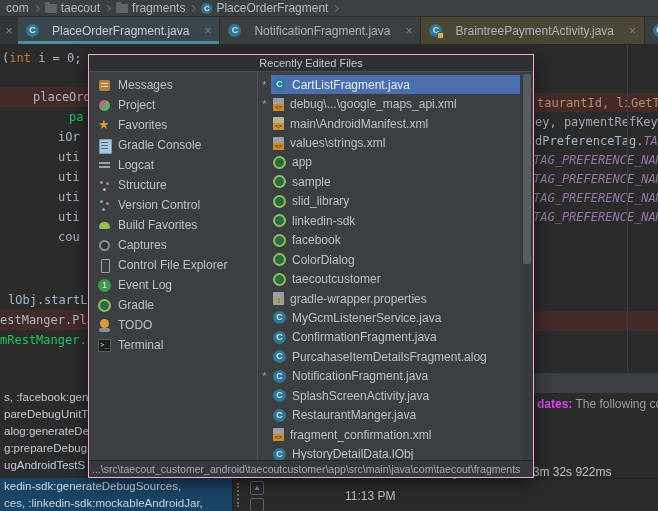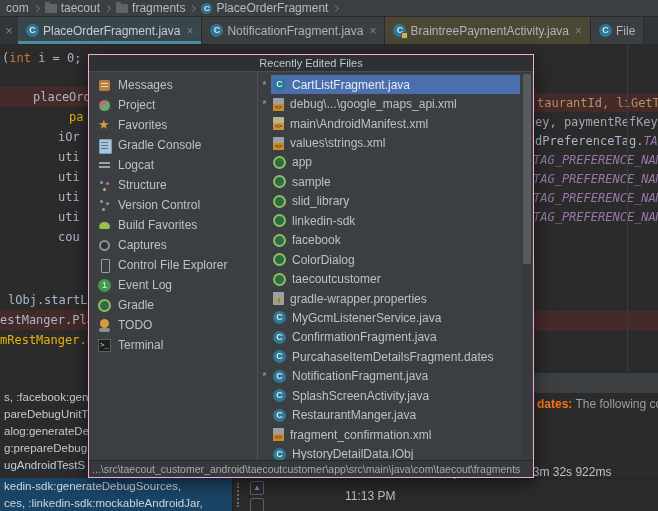--- a/index.html
+++ b/index.html
@@ -21,40 +21,40 @@
          font-weight:bold;font-size:9px;line-height:13px;text-align:center;position:relative}
   .cicon::before{content:"C"}
   .cicon.sm{width:11px;height:11px;line-height:11px;font-size:8px}
   .cicon.lock::after{content:"";position:absolute;right:-2px;bottom:-2px;width:5px;height:5px;
          background:#c8b35e;border:1px solid #55503c;border-radius:1px}
 
   
   .tabbar{position:absolute;left:0;top:17px;width:700px;height:28px;background:#313537;
           border-bottom:1px solid #282828;display:flex;align-items:stretch}
   .tabclose-lead{width:18px;display:flex;align-items:center;justify-content:center;color:#808488;font-size:13px;flex:none}
-  .tab{display:flex;align-items:center;gap:4px;padding:0 8px;background:#3c3f41;border-right:1px solid #2a2a2a;
+  .tab{display:flex;align-items:center;gap:13px;padding:0 8px;background:#3c3f41;border-right:1px solid #2a2a2a;
        color:#aeb3b8;position:relative;white-space:nowrap;flex:none}
   .tab.sel{background:#39464b;color:#c8cdd2}
   .tab.sel::after{content:"";position:absolute;left:0;right:0;bottom:0;height:3px;background:#4c8d9e}
   .tab.ro{background:#4b4734}
   .tab .x{color:#7e8286;font-size:12px;margin-left:2px}
 
   
   .cl{position:absolute;font-family:"DejaVu Sans Mono",monospace;font-size:12px;white-space:pre;color:#a9b7c6}
   .kw{color:#cc7832}
   .tagf{color:#9878ab;font-style:italic}
-  .dim{color:#eab308}
+  .dim{color:#22c55e}
   .param{color:#bc8e66}
   .purp{color:#a9a2b4}
   .band{position:absolute;background:#452a2a}
   .vguide{position:absolute;left:627px;top:45px;width:1px;height:327px;background:#3b3e40}
   .ehead{position:absolute;left:533px;top:372px;width:125px;height:22px;background:#3c3f41;
          border-top:1px solid #2a2a2a;border-bottom:1px solid #2a2a2a}
   .elog{position:absolute;left:537px;top:397px;font-size:12px;color:#9a9ea2;white-space:nowrap}
-  .elog b{color:#f97316}
+  .elog b{color:#d946ef}
 
   
   .con{position:absolute;left:4px;width:84px;overflow:hidden;white-space:nowrap;font-size:11.5px;color:#c2cbd4;height:16px}
   .consel{position:absolute;left:0;width:233px;background:#1a4466;color:#cdd6df;font-size:11.5px;
           line-height:16.5px;padding-left:4px;white-space:nowrap;overflow:hidden;height:16.5px}
   .hline{position:absolute;left:232px;top:478px;width:426px;height:1px;background:#222426}
   .vline{position:absolute;left:232px;top:478px;width:1px;height:33px;background:#222426}
   .dots{position:absolute;left:237px;top:483px;height:24px;width:0;border-left:2px dotted #6a6e71}
   .sicon{position:absolute;width:14px;height:14px;border:1px solid #5f6366;border-radius:2px;
          text-align:center;line-height:12px;font-size:8px;color:#9a77c8}
@@ -374,21 +374,21 @@
             <span class="fmark"></span>
             <div class="frowc">
               <span class="cicon"></span>
               <span>ConfirmationFragment.java</span>
             </div>
           </div>
         <div class="frow">
             <span class="fmark"></span>
             <div class="frowc">
               <span class="cicon"></span>
-              <span>PurcahaseItemDetailsFragment.dates</span>
+              <span>PurcahaseItemDetailsFragment.alog</span>
             </div>
           </div>
         <div class="frow">
             <span class="fmark">*</span>
             <div class="frowc">
               <span class="cicon"></span>
               <span>NotificationFragment.java</span>
             </div>
           </div>
         <div class="frow">

